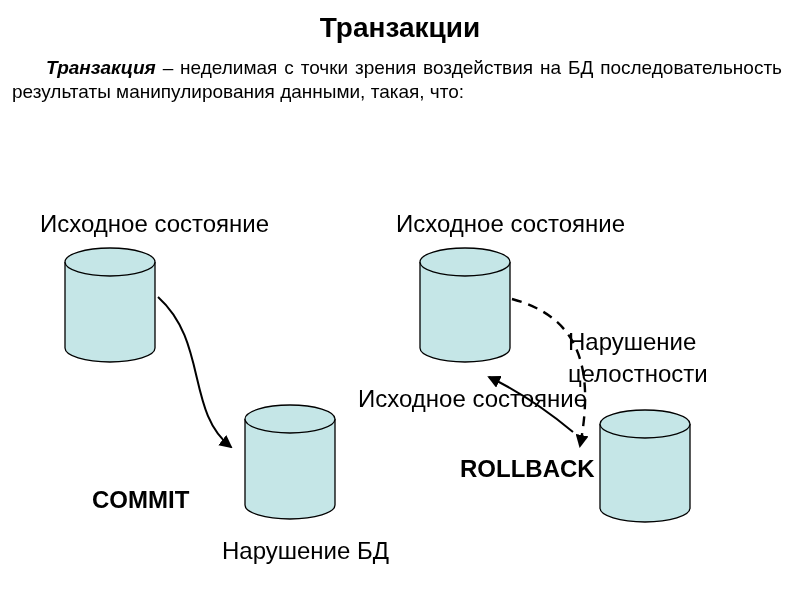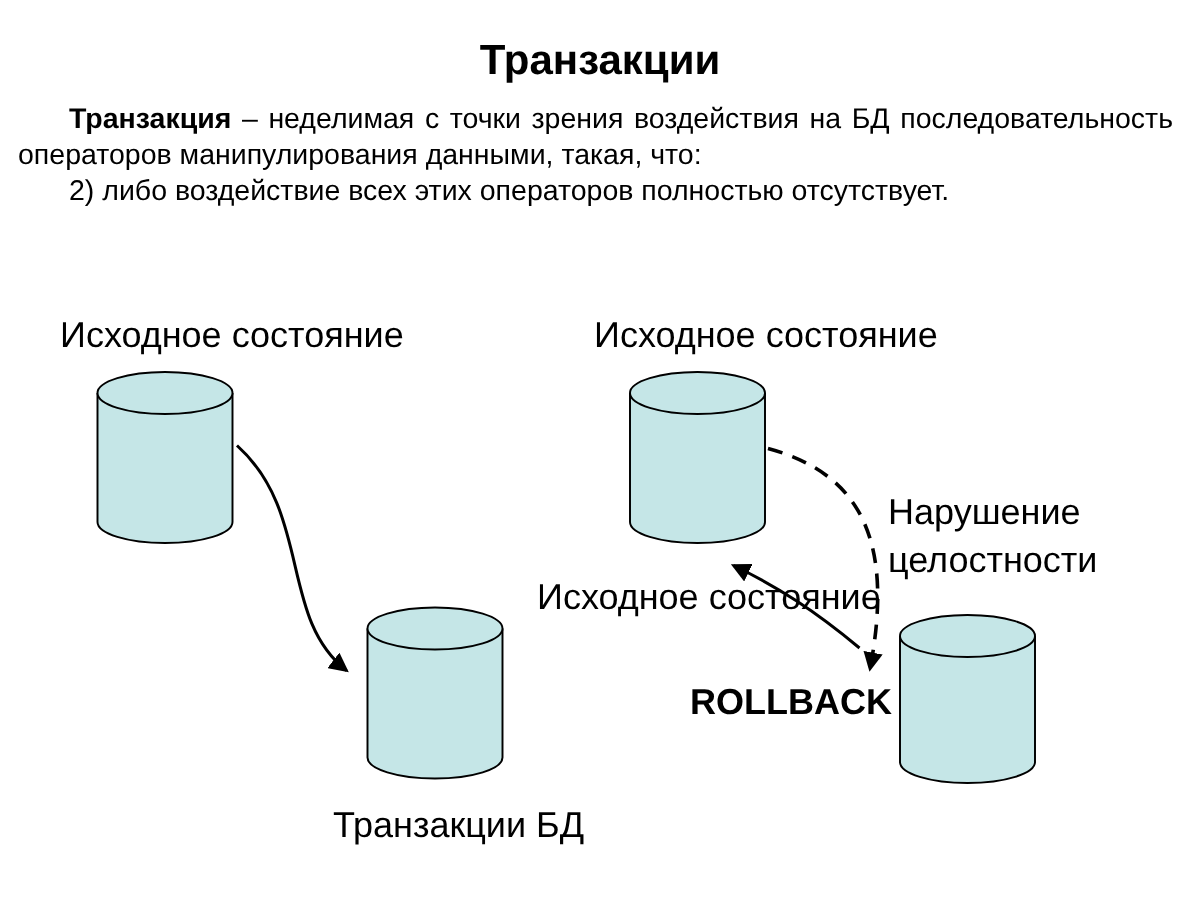--- a/index.html
+++ b/index.html
@@ -11,37 +11,38 @@
     position: relative;
     width: 800px;
     height: 600px;
     background: #ffffff;
     color: #000000;
     font-family: "Liberation Sans", sans-serif;
     overflow: hidden;
   }
   .title {
     margin: 0;
-    padding-top: 24px;
+    padding-top: 12px;
     text-align: center;
     font-size: 28px;
     font-weight: bold;
   }
   .textblock {
     margin: 12px 18px 0 12px;
     font-size: 19px;
     line-height: 24px;
     text-align: justify;
   }
   .textblock p {
     margin: 0;
     text-indent: 34px;
   }
   .term {
     font-weight: bold;
+    font-style: italic;
   }
   .diagram-svg {
     position: absolute;
     left: 0;
     top: 0;
     width: 800px;
     height: 600px;
   }
   .shape {
     stroke: #000000;
@@ -60,33 +61,31 @@
     position: absolute;
     font-size: 24px;
     line-height: 1.35;
     white-space: nowrap;
   }
   .lbl.bold {
     font-weight: bold;
   }
   .lbl.wrap {
     white-space: normal;
-    margin-left: 24px;
   }
 </style>
 </head>
 <body>
 
 <div class="slide">
 
   <h1 class="title">Транзакции</h1>
 
   <div class="textblock">
-    <p><span class="term">Транзакция</span><span> – неделимая с точки зрения воздействия на БД последовательность операторов манипулирования данными, такая, что:</span></p>
-    <p>2) либо воздействие всех этих операторов полностью отсутствует.</p>
+    <p><span class="term">Транзакция</span><span> – неделимая с точки зрения воздействия на БД последовательность результаты манипулирования данными, такая, что:</span></p>
   </div>
 
   <svg class="diagram-svg" viewBox="0 0 800 600" aria-hidden="true">
     <defs>
       <marker id="arrowhead" viewBox="0 0 10 10" refX="8.5" refY="5" markerWidth="13" markerHeight="13" markerUnits="userSpaceOnUse" orient="auto-start-reverse">
         <path d="M0,0 L10,5 L0,10 z" fill="#000000"></path>
       </marker>
     </defs>
 
     <g>
@@ -110,22 +109,23 @@
       </g>
       <g>
         <path class="shape" d="M600,424 L600,508 A45,14 0 0 0 690,508 L690,424" fill="#c5e6e7"></path>
         <ellipse class="shape" cx="645" cy="424" rx="45" ry="14" fill="#c5e6e7"></ellipse>
       </g>
     </g>
   </svg>
 
   <div class="lbl" style="left:40px; top:208px">Исходное состояние</div>
 
+  <div class="lbl bold" style="left:92px; top:484px">COMMIT</div>
 
-  <div class="lbl" style="left:222px; top:535px">Транзакции БД</div>
+  <div class="lbl" style="left:222px; top:535px">Нарушение БД</div>
 
   <div class="lbl" style="left:396px; top:208px">Исходное состояние</div>
 
   <div class="lbl" style="left:358px; top:383px">Исходное состояние</div>
 
   <div class="lbl wrap" style="left:568px; top:326px; width:140px">Нарушение целостности</div>
 
   <div class="lbl bold" style="left:460px; top:453px">ROLLBACK</div>
 
 </div>

